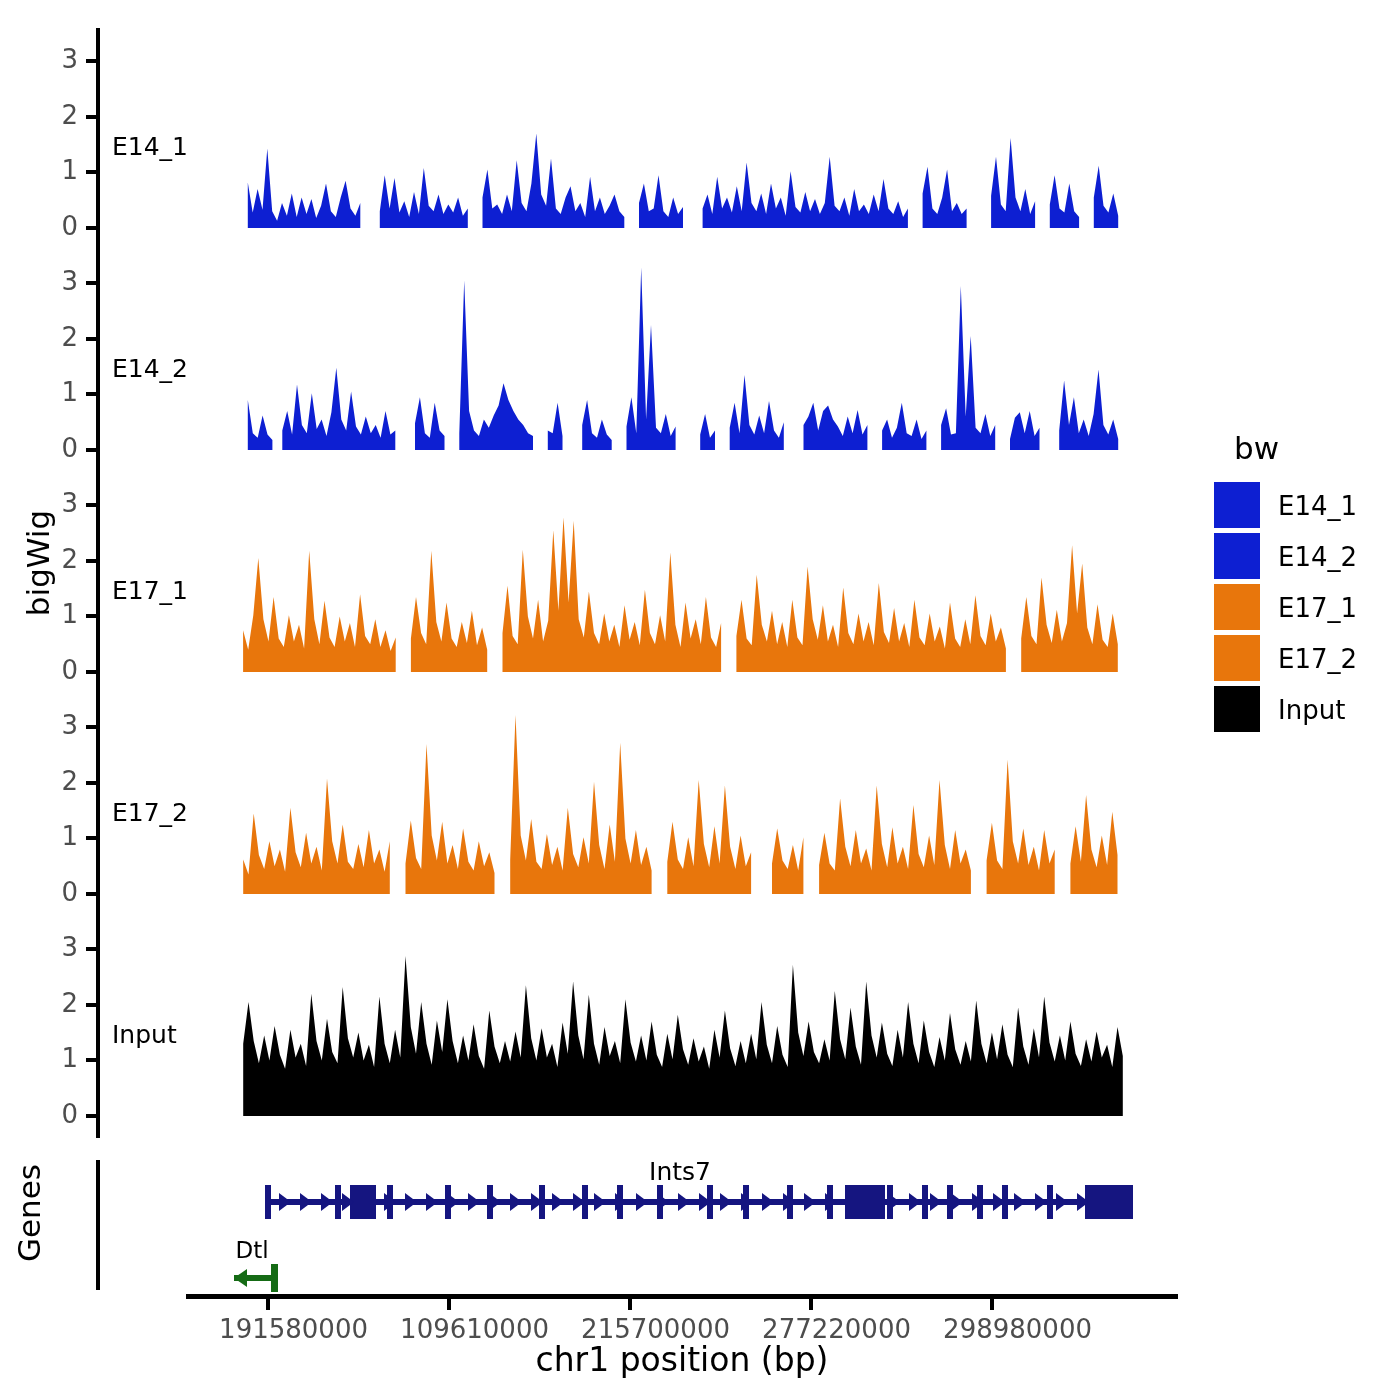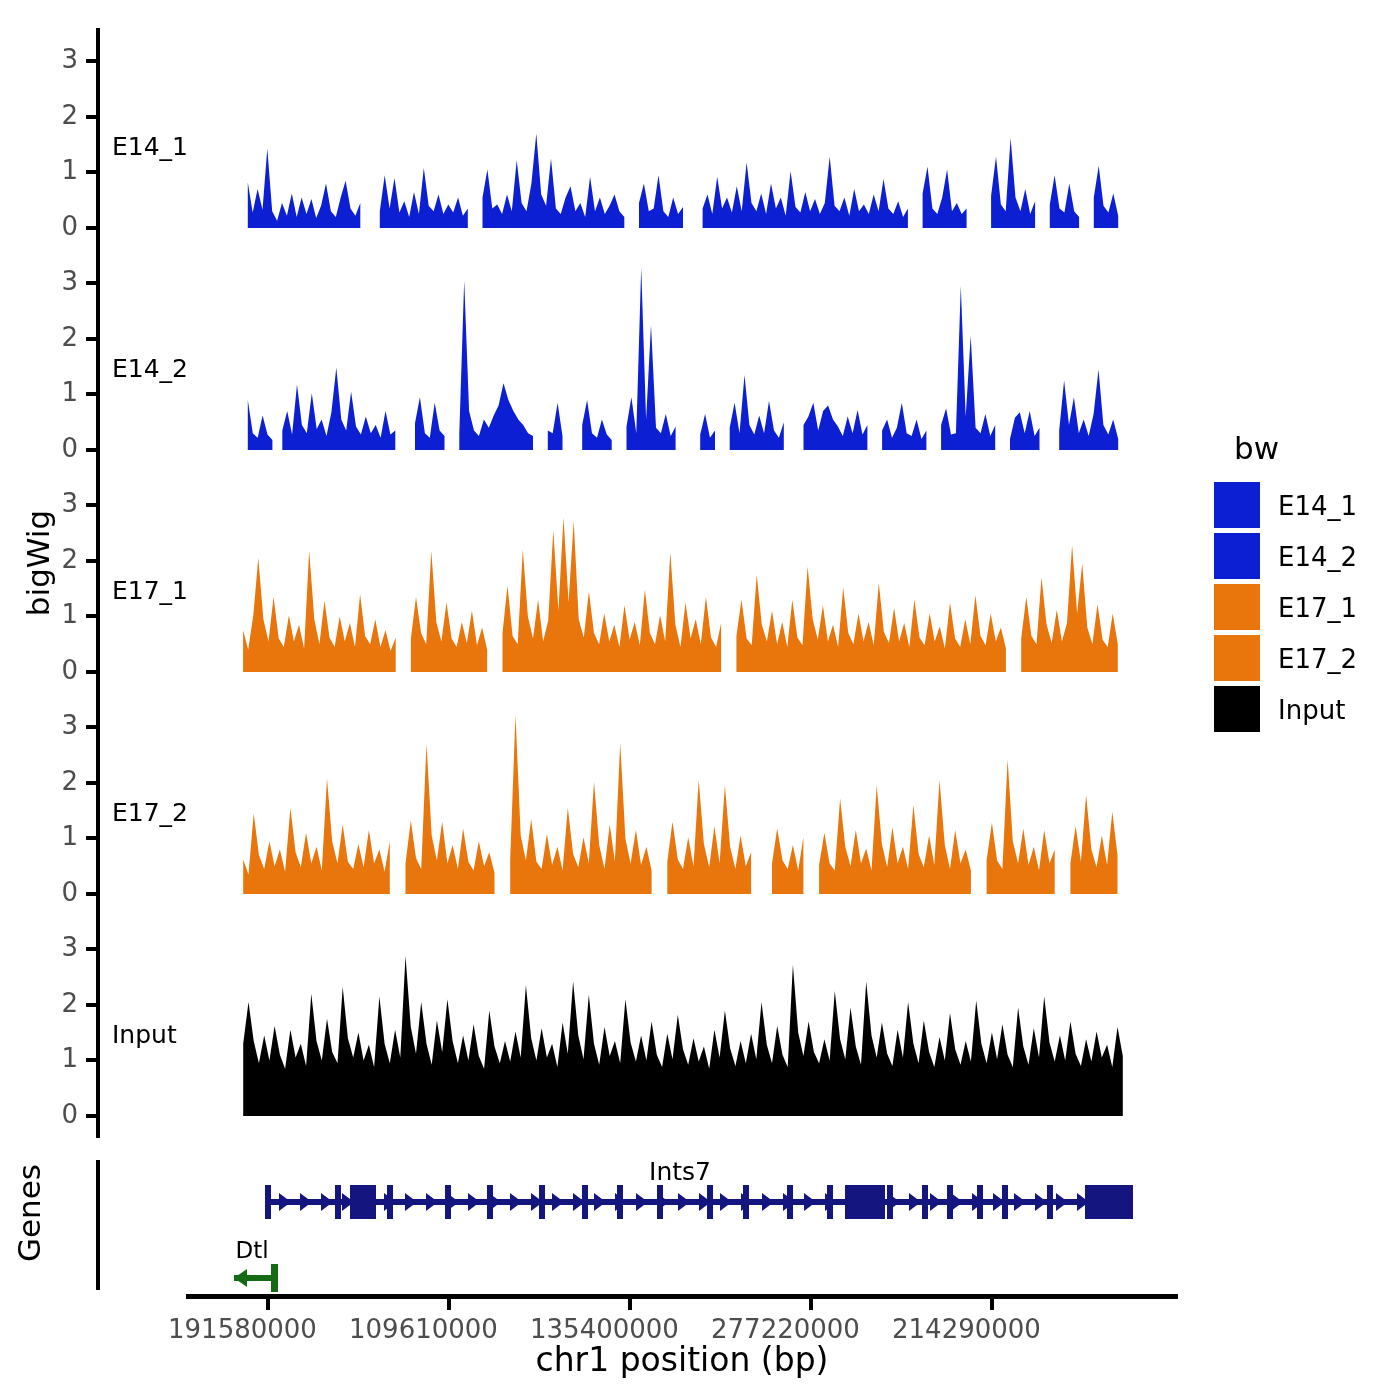--- a/index.html
+++ b/index.html
@@ -2,21 +2,21 @@
 <html><head>
 <meta charset="utf-8">
 <style>
   html,body{margin:0;padding:0;background:#ffffff;}
   body{width:1400px;height:1400px;font-family:"DejaVu Sans",sans-serif;color:#000;position:relative;overflow:hidden;}
   #fig{position:absolute;left:0;top:0;width:1400px;height:1400px;}
   .axis-title{position:absolute;font-size:31px;color:#000;letter-spacing:0px;}
   .rot{transform:rotate(-90deg);transform-origin:50% 50%;white-space:nowrap;}
   .panel-label{position:absolute;font-size:25px;color:#000;white-space:nowrap;}
   .ticklabel{position:absolute;font-size:26px;color:#4d4d4d;text-align:right;white-space:nowrap;}
-  .xticklabel{position:absolute;font-size:26px;color:#4d4d4d;white-space:nowrap;text-align:left;}
+  .xticklabel{position:absolute;font-size:26px;color:#4d4d4d;white-space:nowrap;text-align:right;}
   .legend-title{position:absolute;font-size:31px;color:#000;margin-left:20px;}
   .legend-label{position:absolute;font-size:26px;color:#000;white-space:nowrap;}
   .legend-swatch{position:absolute;width:46px;height:46px;}
   svg{display:block;}
   .track-svg{position:absolute;}
 </style>
 </head>
 <body>
 
 <div id="fig">
@@ -217,20 +217,20 @@
       </svg>
     </div>
 
   <div id="xaxis">
       <div style="position: absolute; left: 186px; top: 1294px; width: 992px; height: 5px; background: rgb(0, 0, 0);"></div>
       <div style="position: absolute; left: 266px; top: 1299px; width: 4px; height: 11px; background: rgb(0, 0, 0);"></div>
       <div class="xticklabel" style="left: 168px; top: 1314px; width: 200px;">191580000</div>
       <div style="position: absolute; left: 447px; top: 1299px; width: 4px; height: 11px; background: rgb(0, 0, 0);"></div>
       <div class="xticklabel" style="left: 349px; top: 1314px; width: 200px;">109610000</div>
       <div style="position: absolute; left: 628px; top: 1299px; width: 4px; height: 11px; background: rgb(0, 0, 0);"></div>
-      <div class="xticklabel" style="left: 530px; top: 1314px; width: 200px;">135400000</div>
+      <div class="xticklabel" style="left: 530px; top: 1314px; width: 200px;">215700000</div>
       <div style="position: absolute; left: 809px; top: 1299px; width: 4px; height: 11px; background: rgb(0, 0, 0);"></div>
       <div class="xticklabel" style="left: 711px; top: 1314px; width: 200px;">277220000</div>
       <div style="position: absolute; left: 990px; top: 1299px; width: 4px; height: 11px; background: rgb(0, 0, 0);"></div>
-      <div class="xticklabel" style="left: 892px; top: 1314px; width: 200px;">214290000</div>
+      <div class="xticklabel" style="left: 892px; top: 1314px; width: 200px;">298980000</div>
     </div>
 
 </div>
 
 </body></html>

